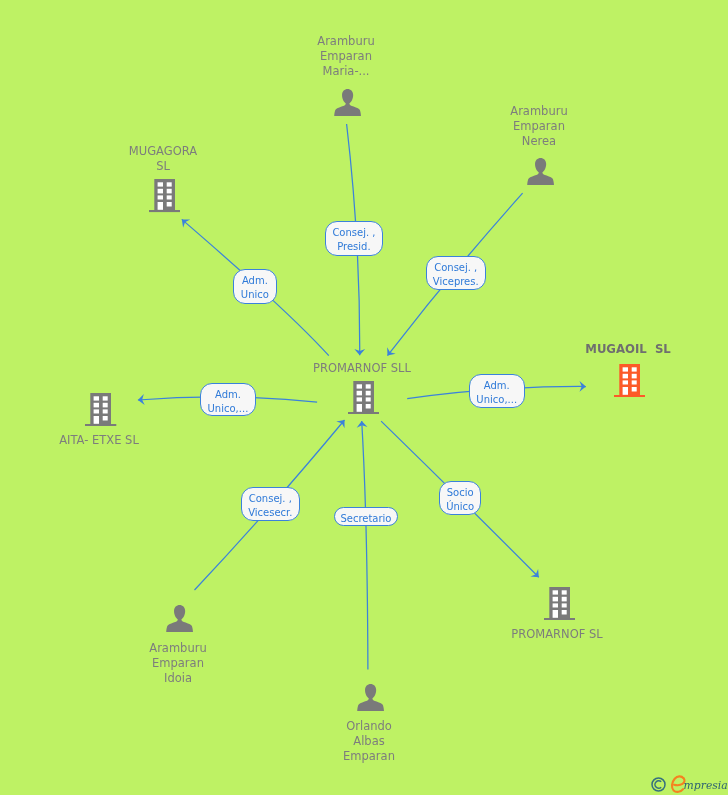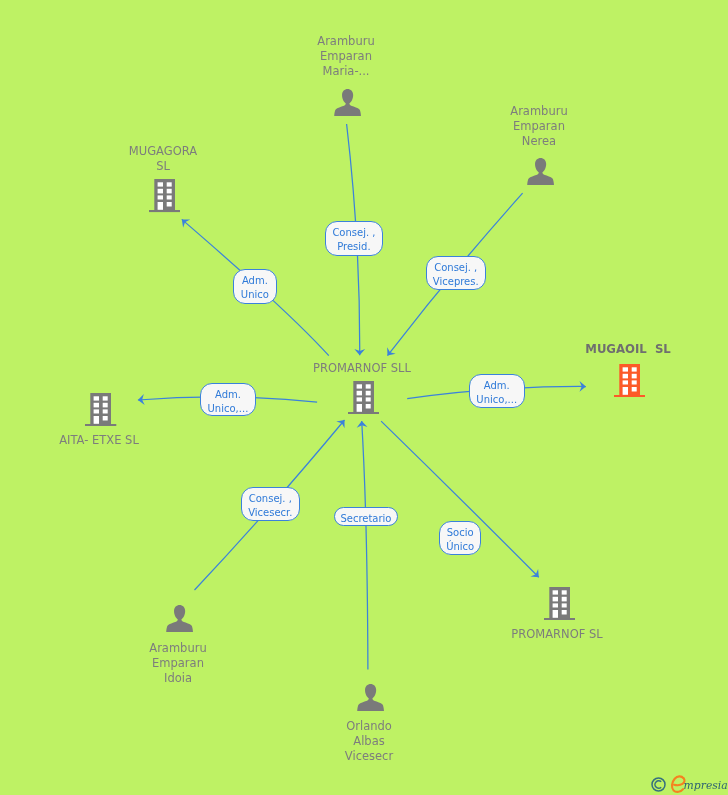--- a/index.html
+++ b/index.html
@@ -155,38 +155,38 @@
         <div class="node-label" style="left: -22px; top: 640.7px; width: 400px;">Aramburu
 Emparan
 Idoia</div>
       </div>
       <div class="node" style="left: 0px; top: 0px;">
         <div class="icon" style="left: 356.9px; top: 684.1px; width: 27.2px; height: 27.2px;"><svg width="27.2" height="27.2" viewBox="0 0 267 271" xmlns="http://www.w3.org/2000/svg">
             <path fill="#7a7a7a" d="M133.5 0 C104 0 78 22 78 60 C78 98 97 133 115 142 C115 154 110 162 98 167 C66 178 30 188 17 201 C6 213 2 238 0 271 L267 271 C265 238 261 213 250 201 C237 188 201 178 169 167 C157 162 152 154 152 142 C170 133 189 98 189 60 C189 22 163 0 133.5 0 Z"></path>
           </svg></div>
         <div class="node-label" style="left: 168.5px; top: 719.2px; width: 400px;">Orlando
 Albas
-Vicesecr</div>
+Emparan</div>
       </div>
     </div>
   <div id="rels">
       <div class="rel" style="left: 324.9px; top: 221.3px; width: 57.9px; height: 34.8px;">Consej. ,
 Presid.</div>
       <div class="rel" style="left: 426.4px; top: 256.3px; width: 59.5px; height: 34.3px;">Consej. ,
 Vicepres.</div>
       <div class="rel" style="left: 232.9px; top: 269.1px; width: 43.7px; height: 34.5px;">Adm.
 Unico</div>
       <div class="rel" style="left: 200.35px; top: 383.4px; width: 55.9px; height: 33.3px;">Adm.
 Unico,...</div>
       <div class="rel" style="left: 469.2px; top: 374.3px; width: 55.5px; height: 33.8px;">Adm.
 Unico,...</div>
       <div class="rel" style="left: 240.8px; top: 487.3px; width: 58.7px; height: 34.1px;">Consej. ,
 Vicesecr.</div>
       <div class="rel" style="left: 333.6px; top: 507px; width: 63.9px; height: 18.7px;">Secretario</div>
-      <div class="rel" style="left: 439.4px; top: 480.7px; width: 42.4px; height: 33.5px; margin-top: 40px;">Socio
+      <div class="rel" style="left: 439.4px; top: 480.7px; width: 42.4px; height: 33.5px;">Socio
 Único</div>
     </div>
   <div id="watermark">
     <svg width="86" height="28" viewBox="0 0 86 28">
       <g>
         <circle cx="9.5" cy="15.5" r="6.5" fill="none" stroke="#36707f" stroke-width="1.5"></circle>
         <path d="M12.2 12.8 A3.7 3.7 0 1 0 12.2 18.2" fill="none" stroke="#36707f" stroke-width="1.5"></path>
       </g>
       <g>
         <g fill="none" stroke="#f58220" stroke-width="2.1" stroke-linecap="round">

